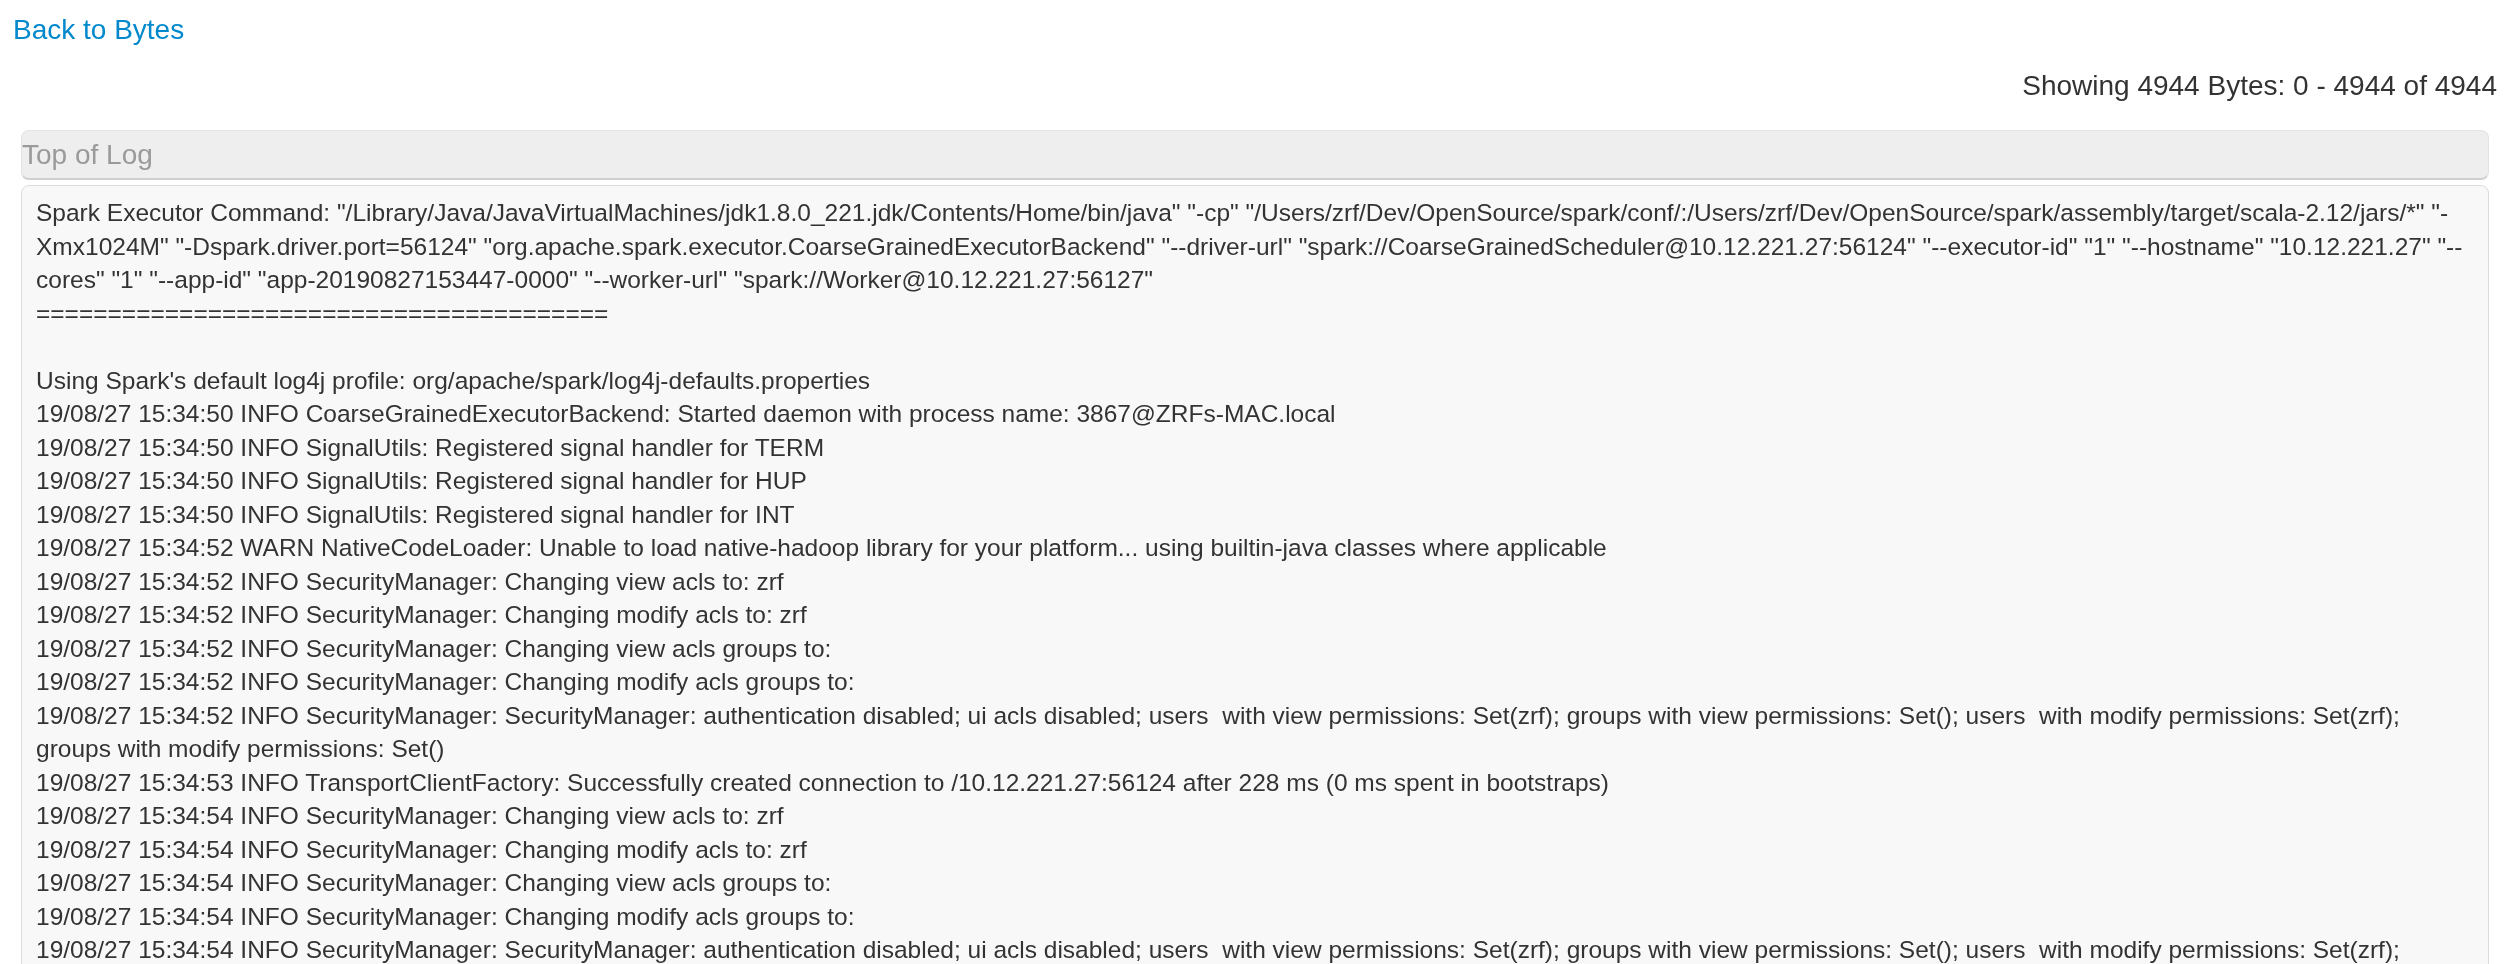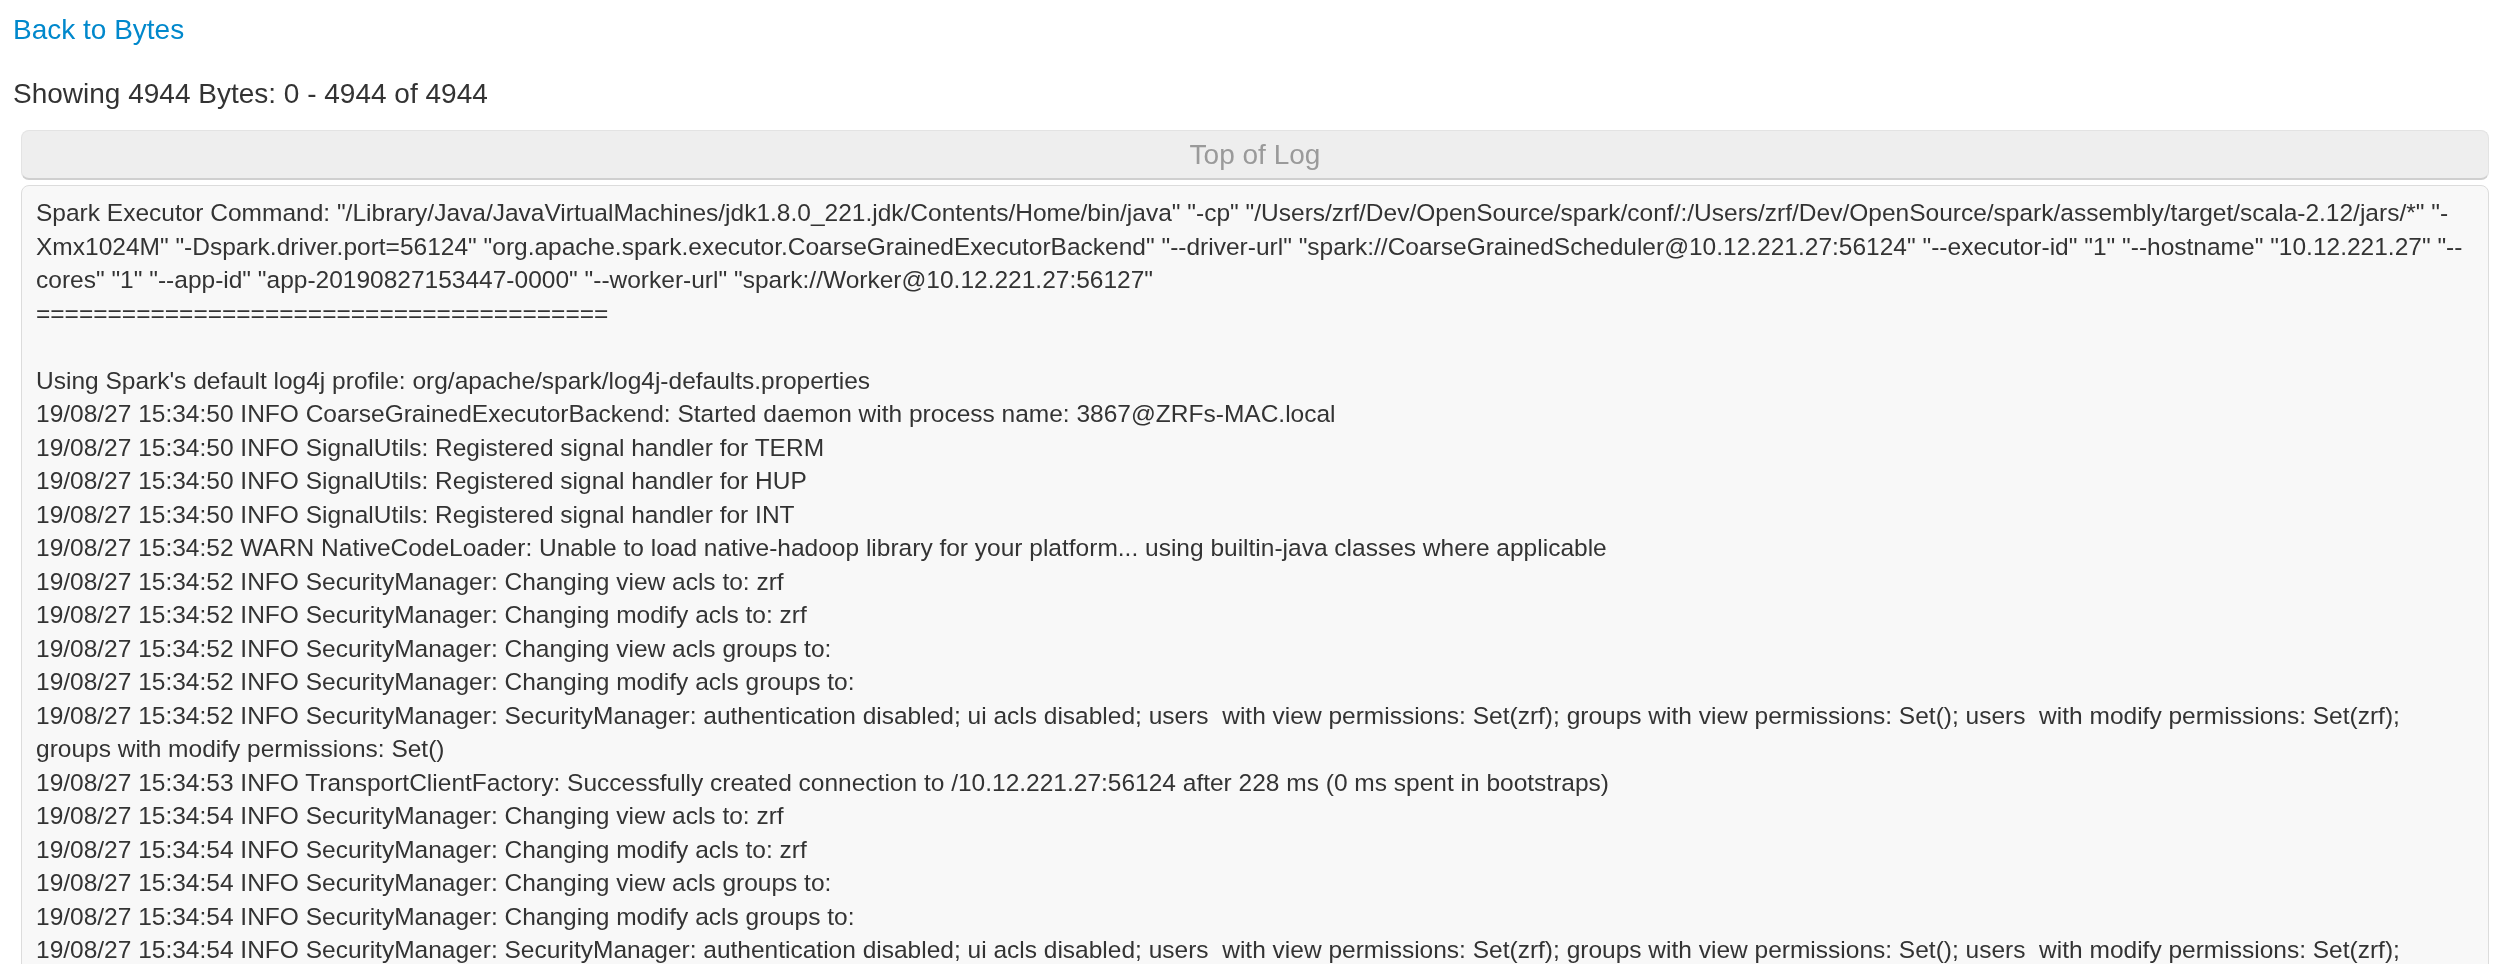--- a/index.html
+++ b/index.html
@@ -25,30 +25,31 @@
   .page { padding: 14px 13px 0 13px; }
   .back-link {
     display: inline-block;
     font-size: 28px;
     line-height: 32px;
     color: var(--link-blue);
     text-decoration: none;
     cursor: pointer;
   }
   .byte-range {
-    margin-top: 32px;
+    margin-top: 24px;
     font-size: 28px;
     line-height: 32px;
     color: var(--text-dark);
+    text-align: right;
   }
   .log-header {
-    margin: 20px 8px 0 8px;
+    margin: 28px 8px 0 8px;
     height: 50px;
     line-height: 48px;
-    text-align: center;
+    text-align: left;
     background: var(--bar-bg);
     border: 1px solid var(--bar-border);
     border-bottom: 2px solid var(--bar-border-bottom);
     border-radius: 8px;
     font-size: 28px;
     color: var(--bar-text);
   }
   .log-box {
     margin: 5px 8px 0 8px;
     min-height: 810px;

